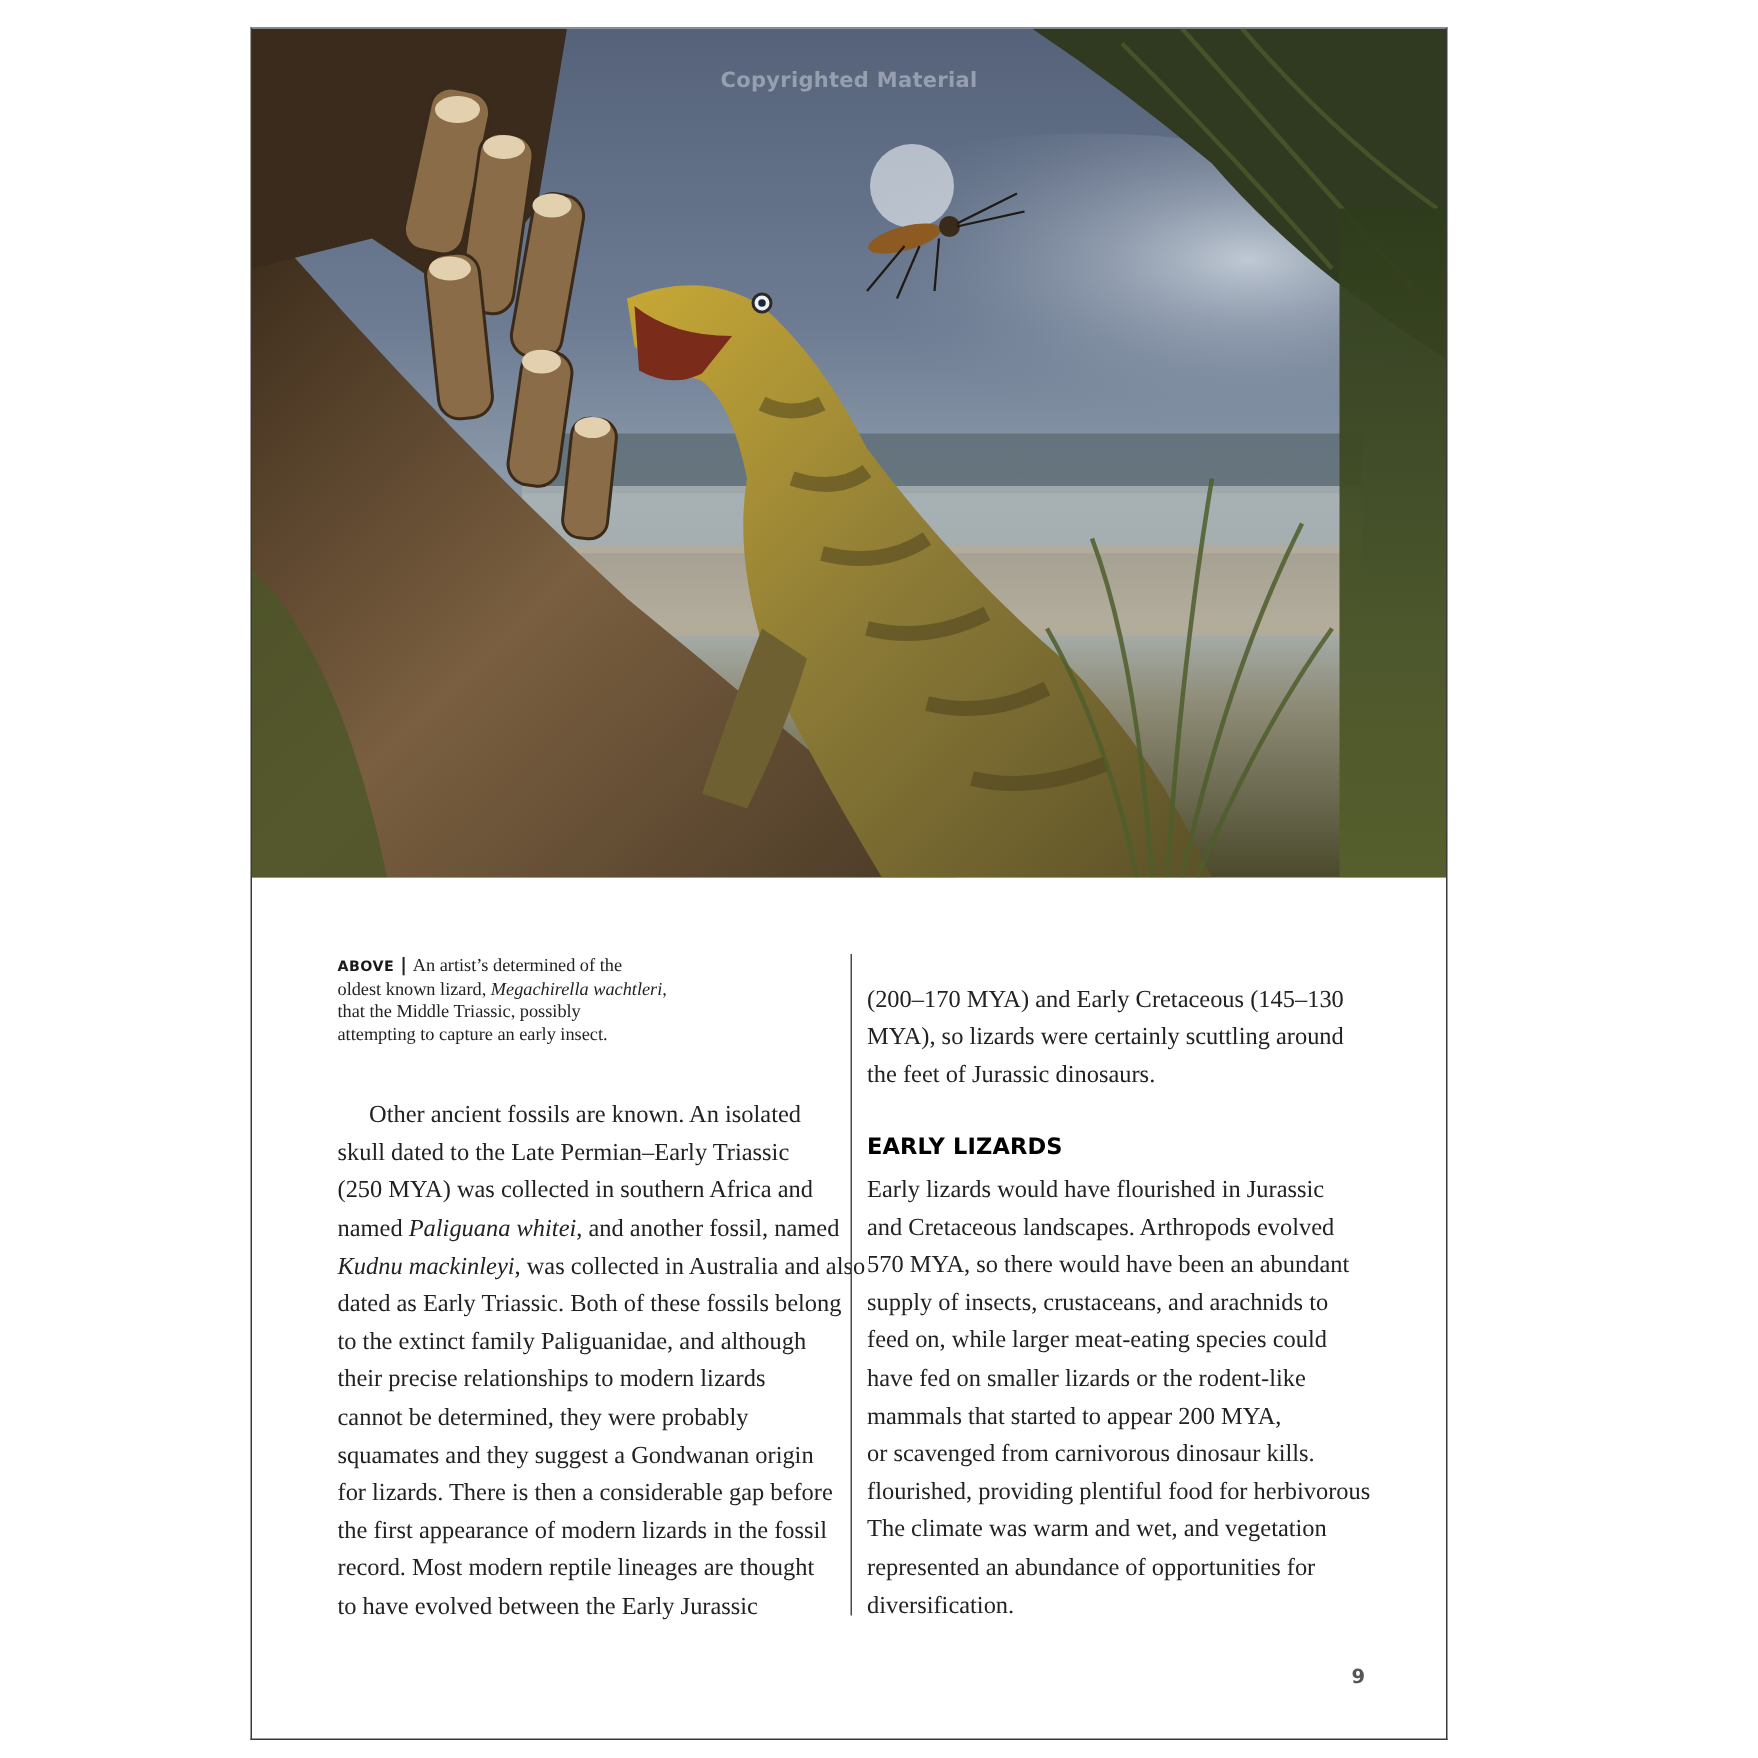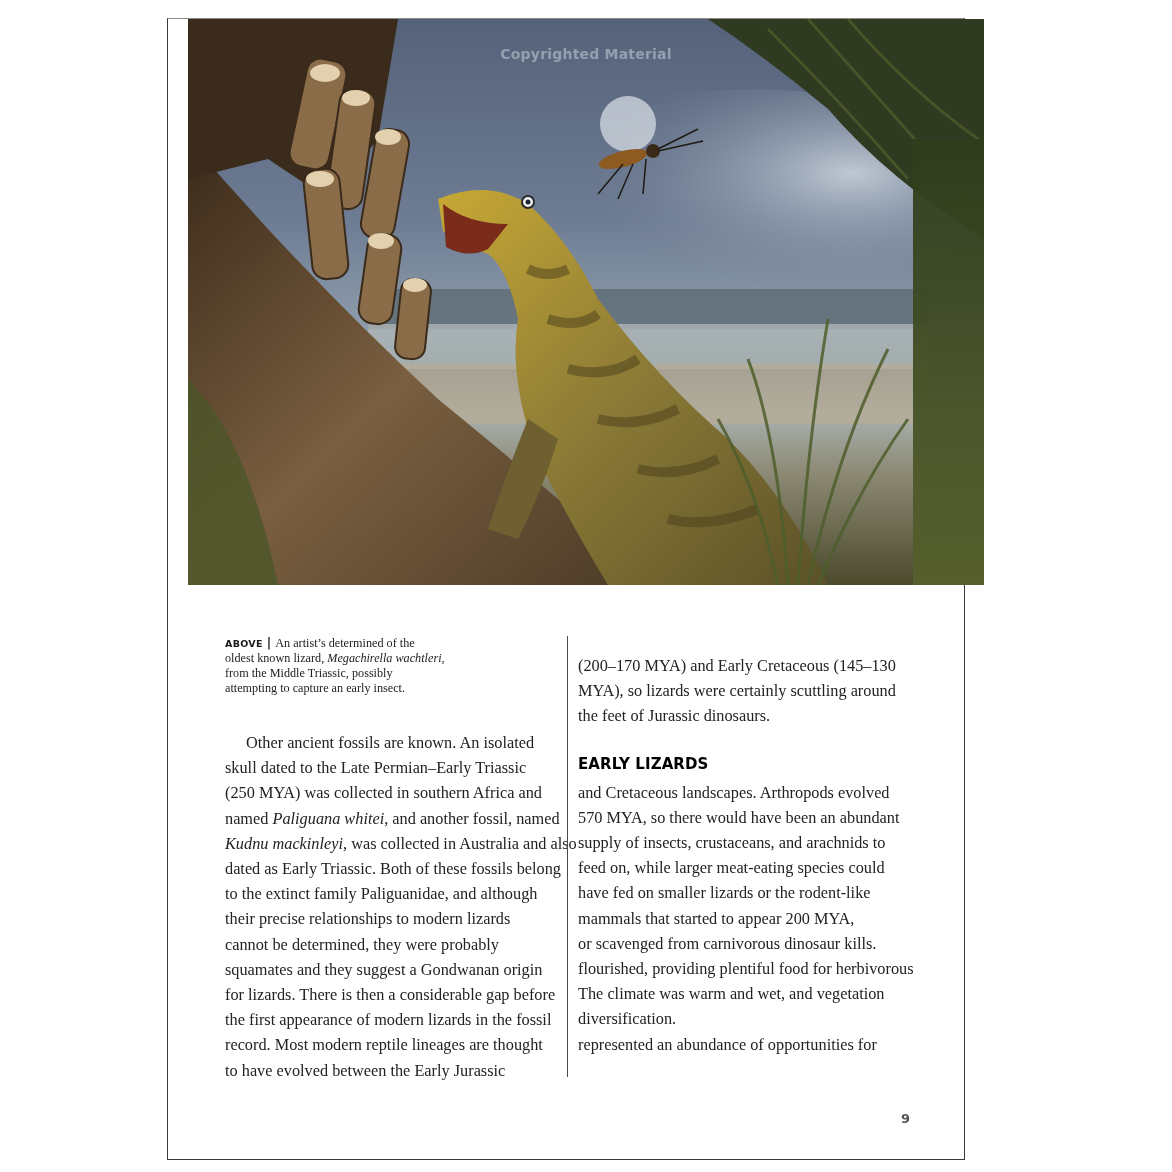--- a/index.html
+++ b/index.html
@@ -13,21 +13,20 @@
     background: #ffffff;
     box-sizing: border-box;
   }
 
   
   .illustration {
     position: absolute; left: 0; top: 0;
     width: 796px; height: 566px;
     overflow: hidden;
     background: linear-gradient(180deg, #55627a 0%, #6d7c93 35%, #8e9cab 55%, #7c8b8f 62%, #a8b0ae 70%, #8d8a75 80%, #4b4a2c 100%);
-    margin-left: 20px;
   }
   .illustration svg { position: absolute; left: 0; top: 0; width: 100%; height: 100%; }
 
   .watermark {
     position: absolute; left: 0; right: 0; top: 27px;
     text-align: center;
     font-family: "DejaVu Sans", sans-serif;
     font-weight: bold;
     font-size: 14px;
     color: rgba(200, 205, 215, 0.55);
@@ -191,21 +190,21 @@
       </g>
 
       <path d="M0 360 Q60 420 90 566 L0 566 Z" fill="#4c5628" opacity="0.8"></path>
     </svg>
     <div class="watermark">Copyrighted Material</div>
   </div>
 
   <div class="caption serif">
     <span class="caption-label">ABOVE</span><span class="caption-sep">|</span><span>An artist’s determined of the</span><br>
     <span>oldest known lizard, </span><em>Megachirella wachtleri</em><span>,</span><br>
-    <span>from the Middle Triassic, possibly</span><br>
+    <span>that the Middle Triassic, possibly</span><br>
     <span>attempting to capture an early insect.</span>
   </div>
 
   <div class="col col-left serif">
     <span class="line"><span>Other ancient fossils are known. An isolated</span></span>
     <span class="line"><span>skull dated to the Late Permian–Early Triassic</span></span>
     <span class="line"><span>(250 MYA) was collected in southern Africa and</span></span>
     <span class="line"><span>named </span><em>Paliguana whitei</em><span>, and another fossil, named</span></span>
     <span class="line"><em>Kudnu mackinleyi</em><span>, was collected in Australia and also</span></span>
     <span class="line"><span>dated as Early Triassic. Both of these fossils belong</span></span>
@@ -222,28 +221,29 @@
   <div class="divider"></div>
 
   <div class="col col-right serif">
     <p>
       <span class="line">(200–170 MYA) and Early Cretaceous (145–130</span>
       <span class="line">MYA), so lizards were certainly scuttling around</span>
       <span class="line">the feet of Jurassic dinosaurs.</span>
     </p>
     <p class="heading">EARLY LIZARDS</p>
     <p>
+      <span class="line">Early lizards would have flourished in Jurassic</span>
       <span class="line">and Cretaceous landscapes. Arthropods evolved</span>
       <span class="line">570 MYA, so there would have been an abundant</span>
       <span class="line">supply of insects, crustaceans, and arachnids to</span>
       <span class="line">feed on, while larger meat-eating species could</span>
       <span class="line">have fed on smaller lizards or the rodent-like</span>
       <span class="line">mammals that started to appear 200 MYA,</span>
       <span class="line">or scavenged from carnivorous dinosaur kills.</span>
       <span class="line">flourished, providing plentiful food for herbivorous</span>
       <span class="line">The climate was warm and wet, and vegetation</span>
+      <span class="line">represented an abundance of opportunities for</span>
       <span class="line">diversification.</span>
-      <span class="line">represented an abundance of opportunities for</span>
     </p>
   </div>
 
   <div class="page-number">9</div>
 </div>
 
 </body></html>

